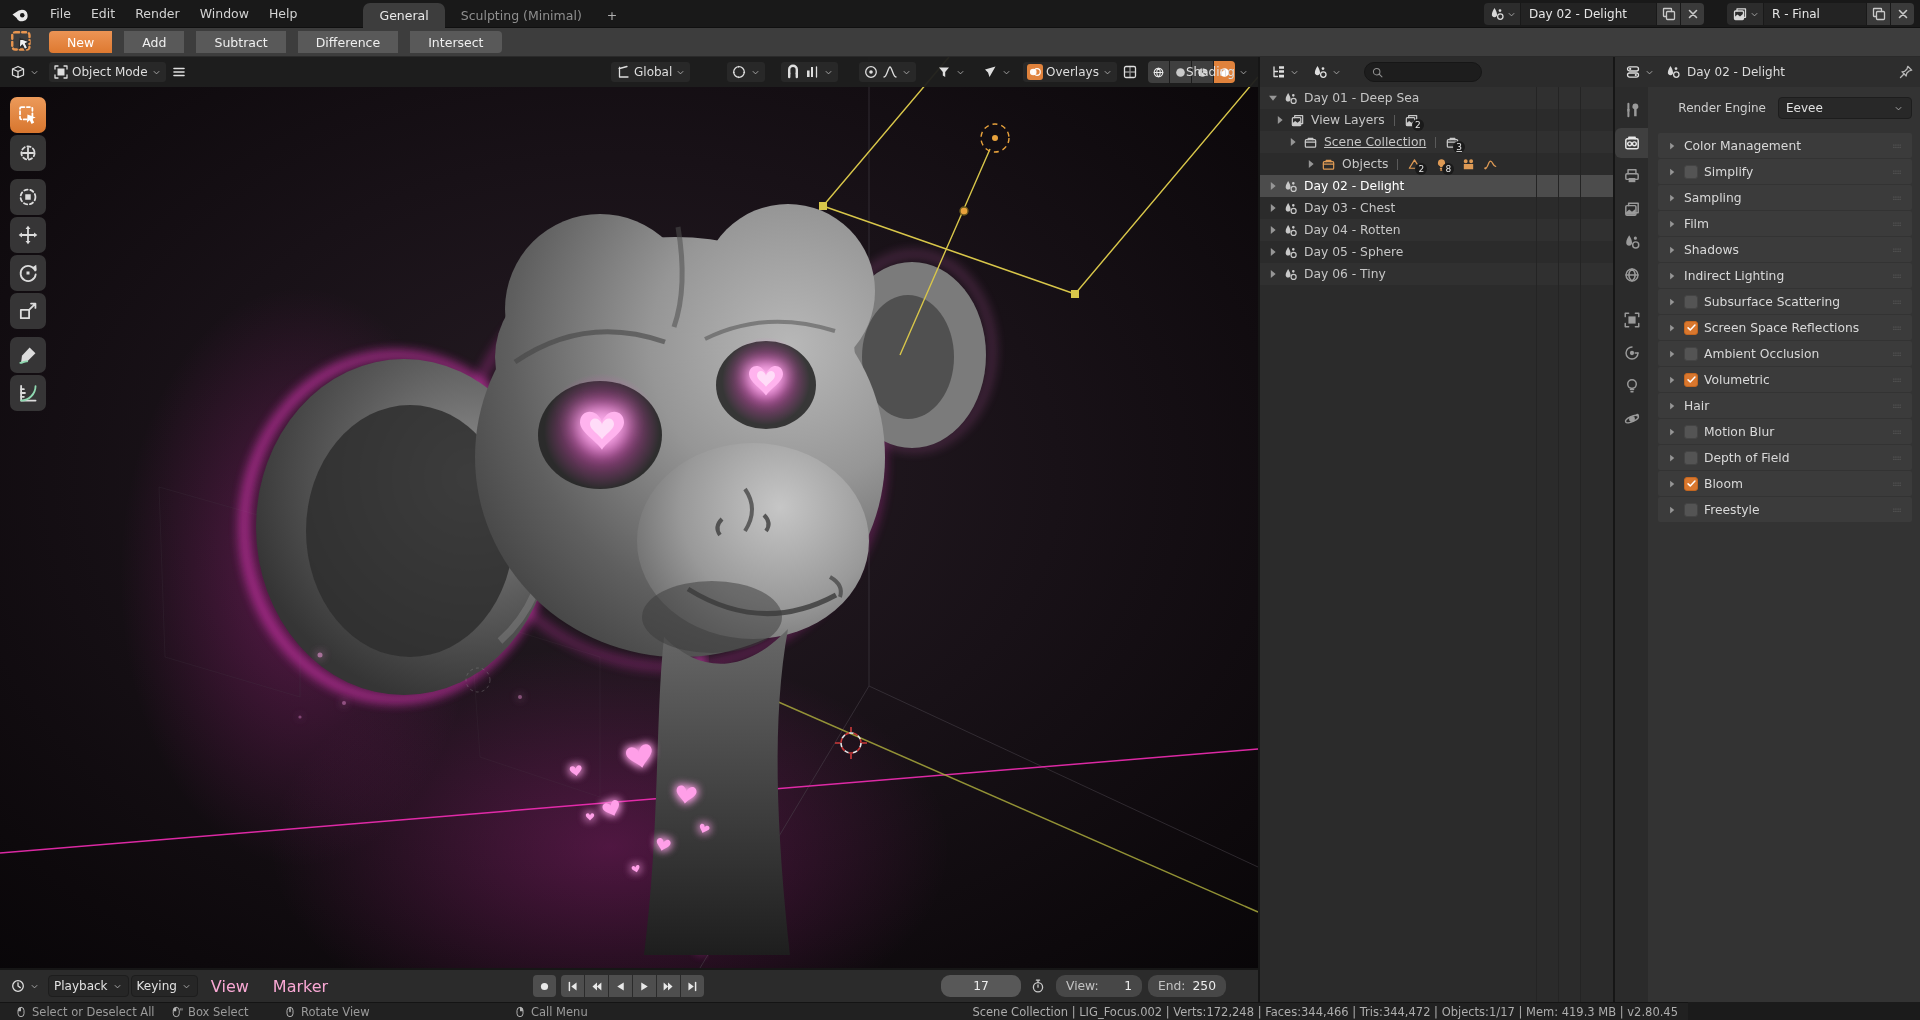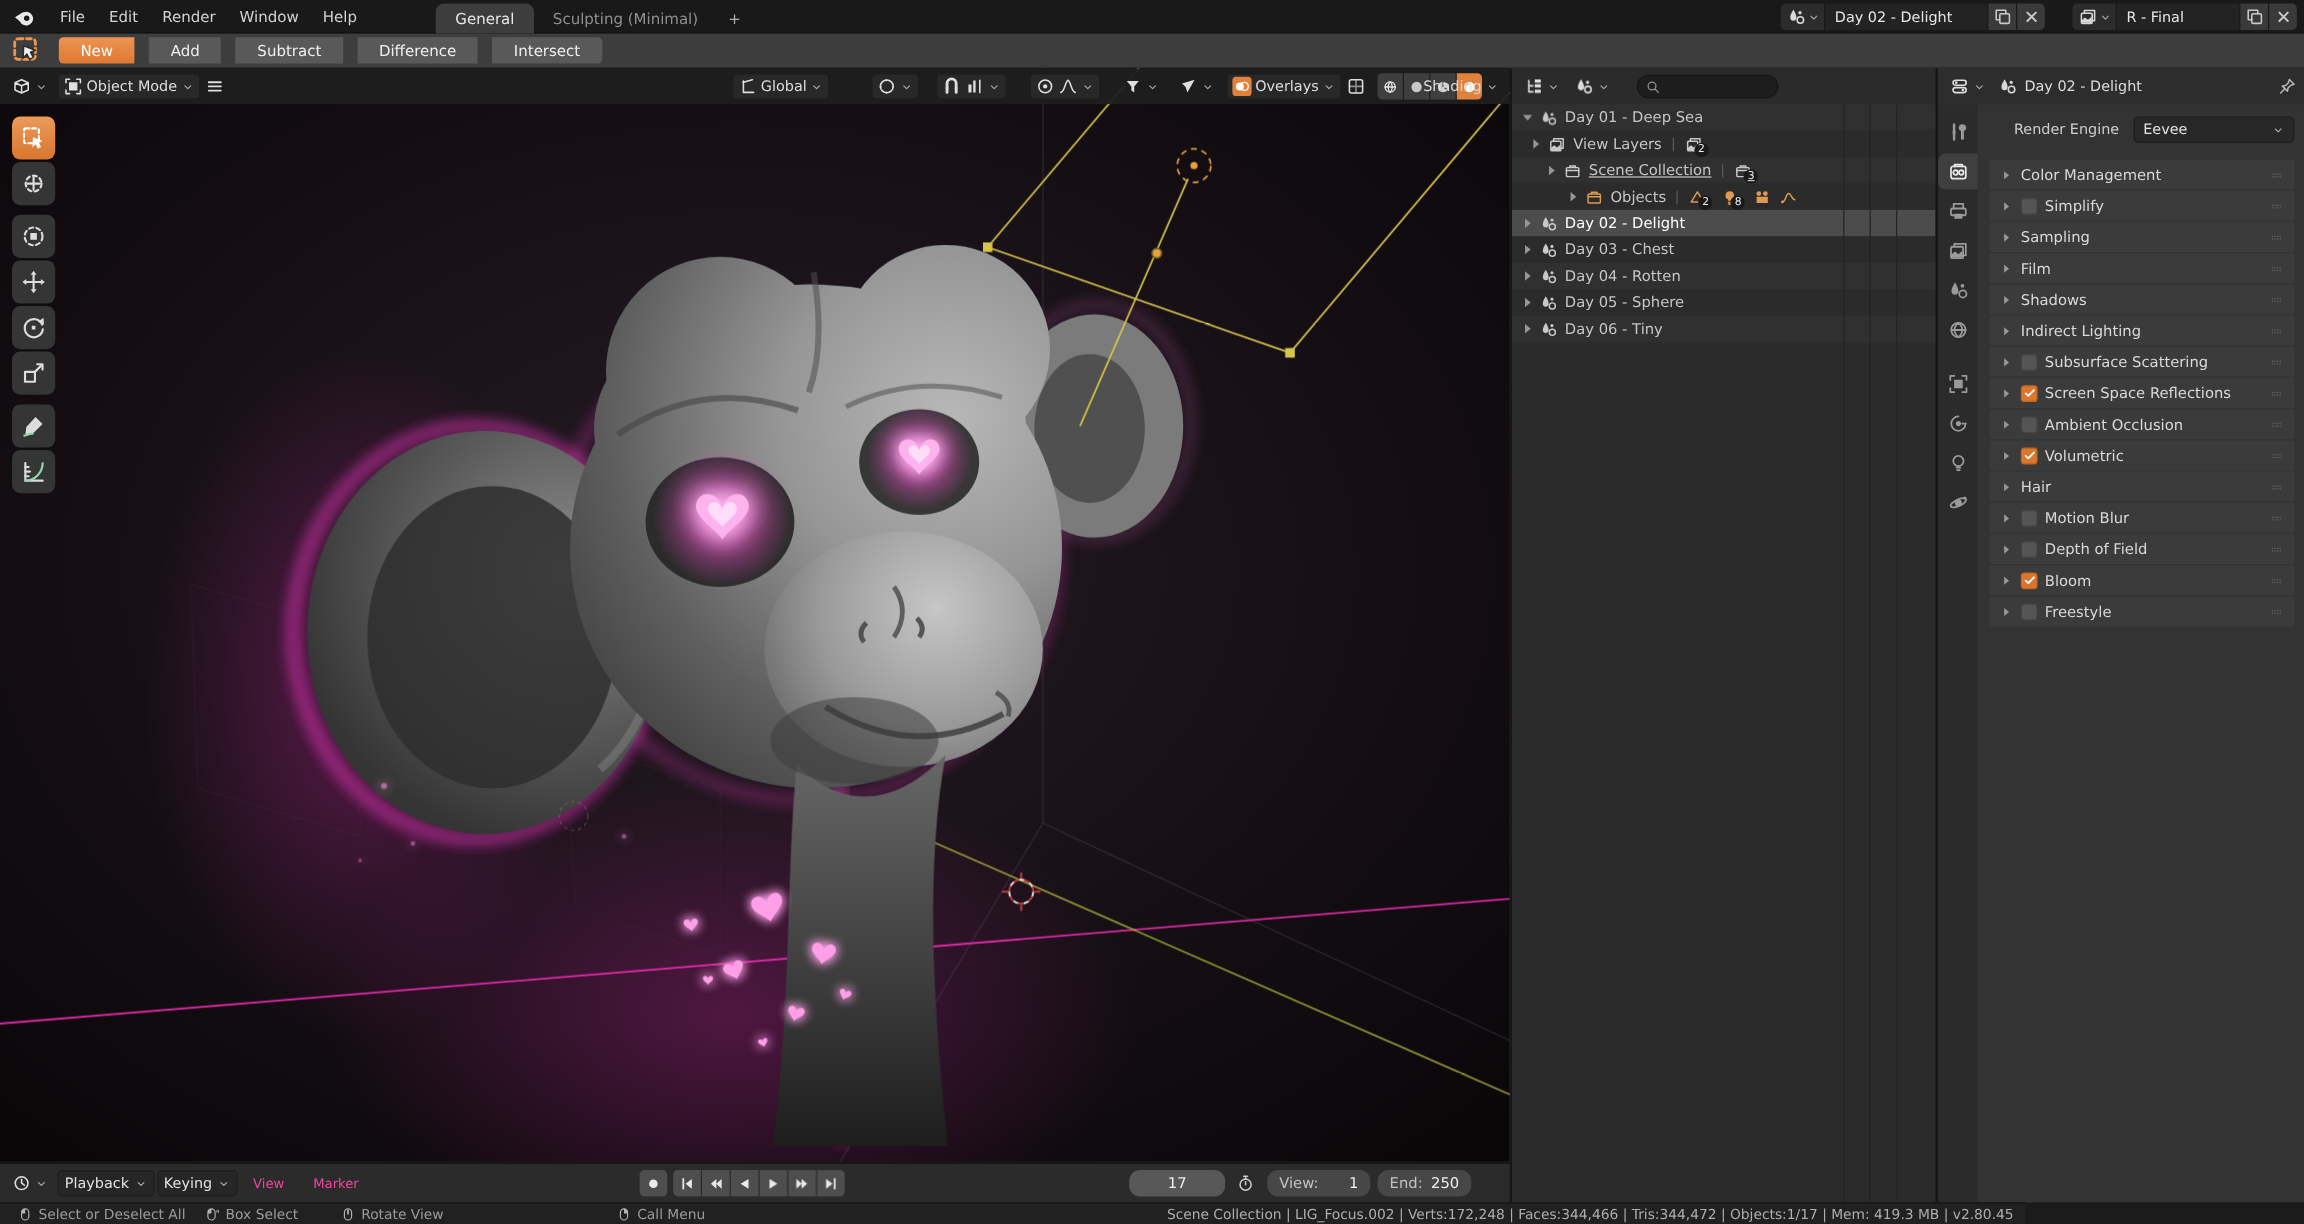--- a/index.html
+++ b/index.html
@@ -75,21 +75,21 @@
   #renderengine .lbl{width:120px;text-align:right;color:#cecece;padding-right:12px}
   #renderengine .dd{flex:1;justify-content:space-between;padding:0 7px}
   .panel{height:25px;margin-bottom:1px;background:#3b3b3b;border-radius:2px;display:flex;align-items:center;padding:0 8px;gap:6px;color:#d9d9d9;font-size:12.3px}
   .panel .oltri{width:12px;height:12px}
   .cb{width:14px;height:14px;border-radius:3px;background:#545454;border:1px solid #444;flex:none;display:flex;align-items:center;justify-content:center;color:#fff}
   .cb.checked{background:#d9772e;border-color:#c4661f}
   .cb .ic{width:11px;height:11px}
   .dots{margin-left:auto;color:#8d8d8d;opacity:.55;width:14px;height:10px}
   
   #timeline{position:absolute;left:0;top:968px;width:1258px;height:34px;background:#2b2b2b;border-top:2px solid #161616;display:flex;align-items:center}
-  .tlmenu{padding:0 11px;color:#ec4899;font-size:11px}
+  .tlmenu{padding:0 11px;color:#f9a8d4;font-size:16px}
   .trbtn{width:23px;height:22px;background:#4e4e4e;display:flex;align-items:center;justify-content:center;color:#e9e9e9}
   .trbtn .ic{width:13px;height:13px}
   .field{height:22px;border-radius:9px;background:#474747;color:#eee;display:flex;align-items:center;justify-content:space-between;padding:0 10px;font-size:12.3px}
   
   #statusbar{position:absolute;left:0;top:1002px;width:1688px;height:18px;background:#212121;border-top:1px solid #141414;color:#9b9b9b;font-size:11.5px}
   .hint{position:absolute;top:0;height:18px;display:flex;align-items:center;gap:5px}
   .hint .ic{width:12px;height:14px;color:#b3b3b3}
   #stats{position:absolute;right:10px;top:0;height:18px;display:flex;align-items:center;color:#adadad}
 </style>
 </head>

